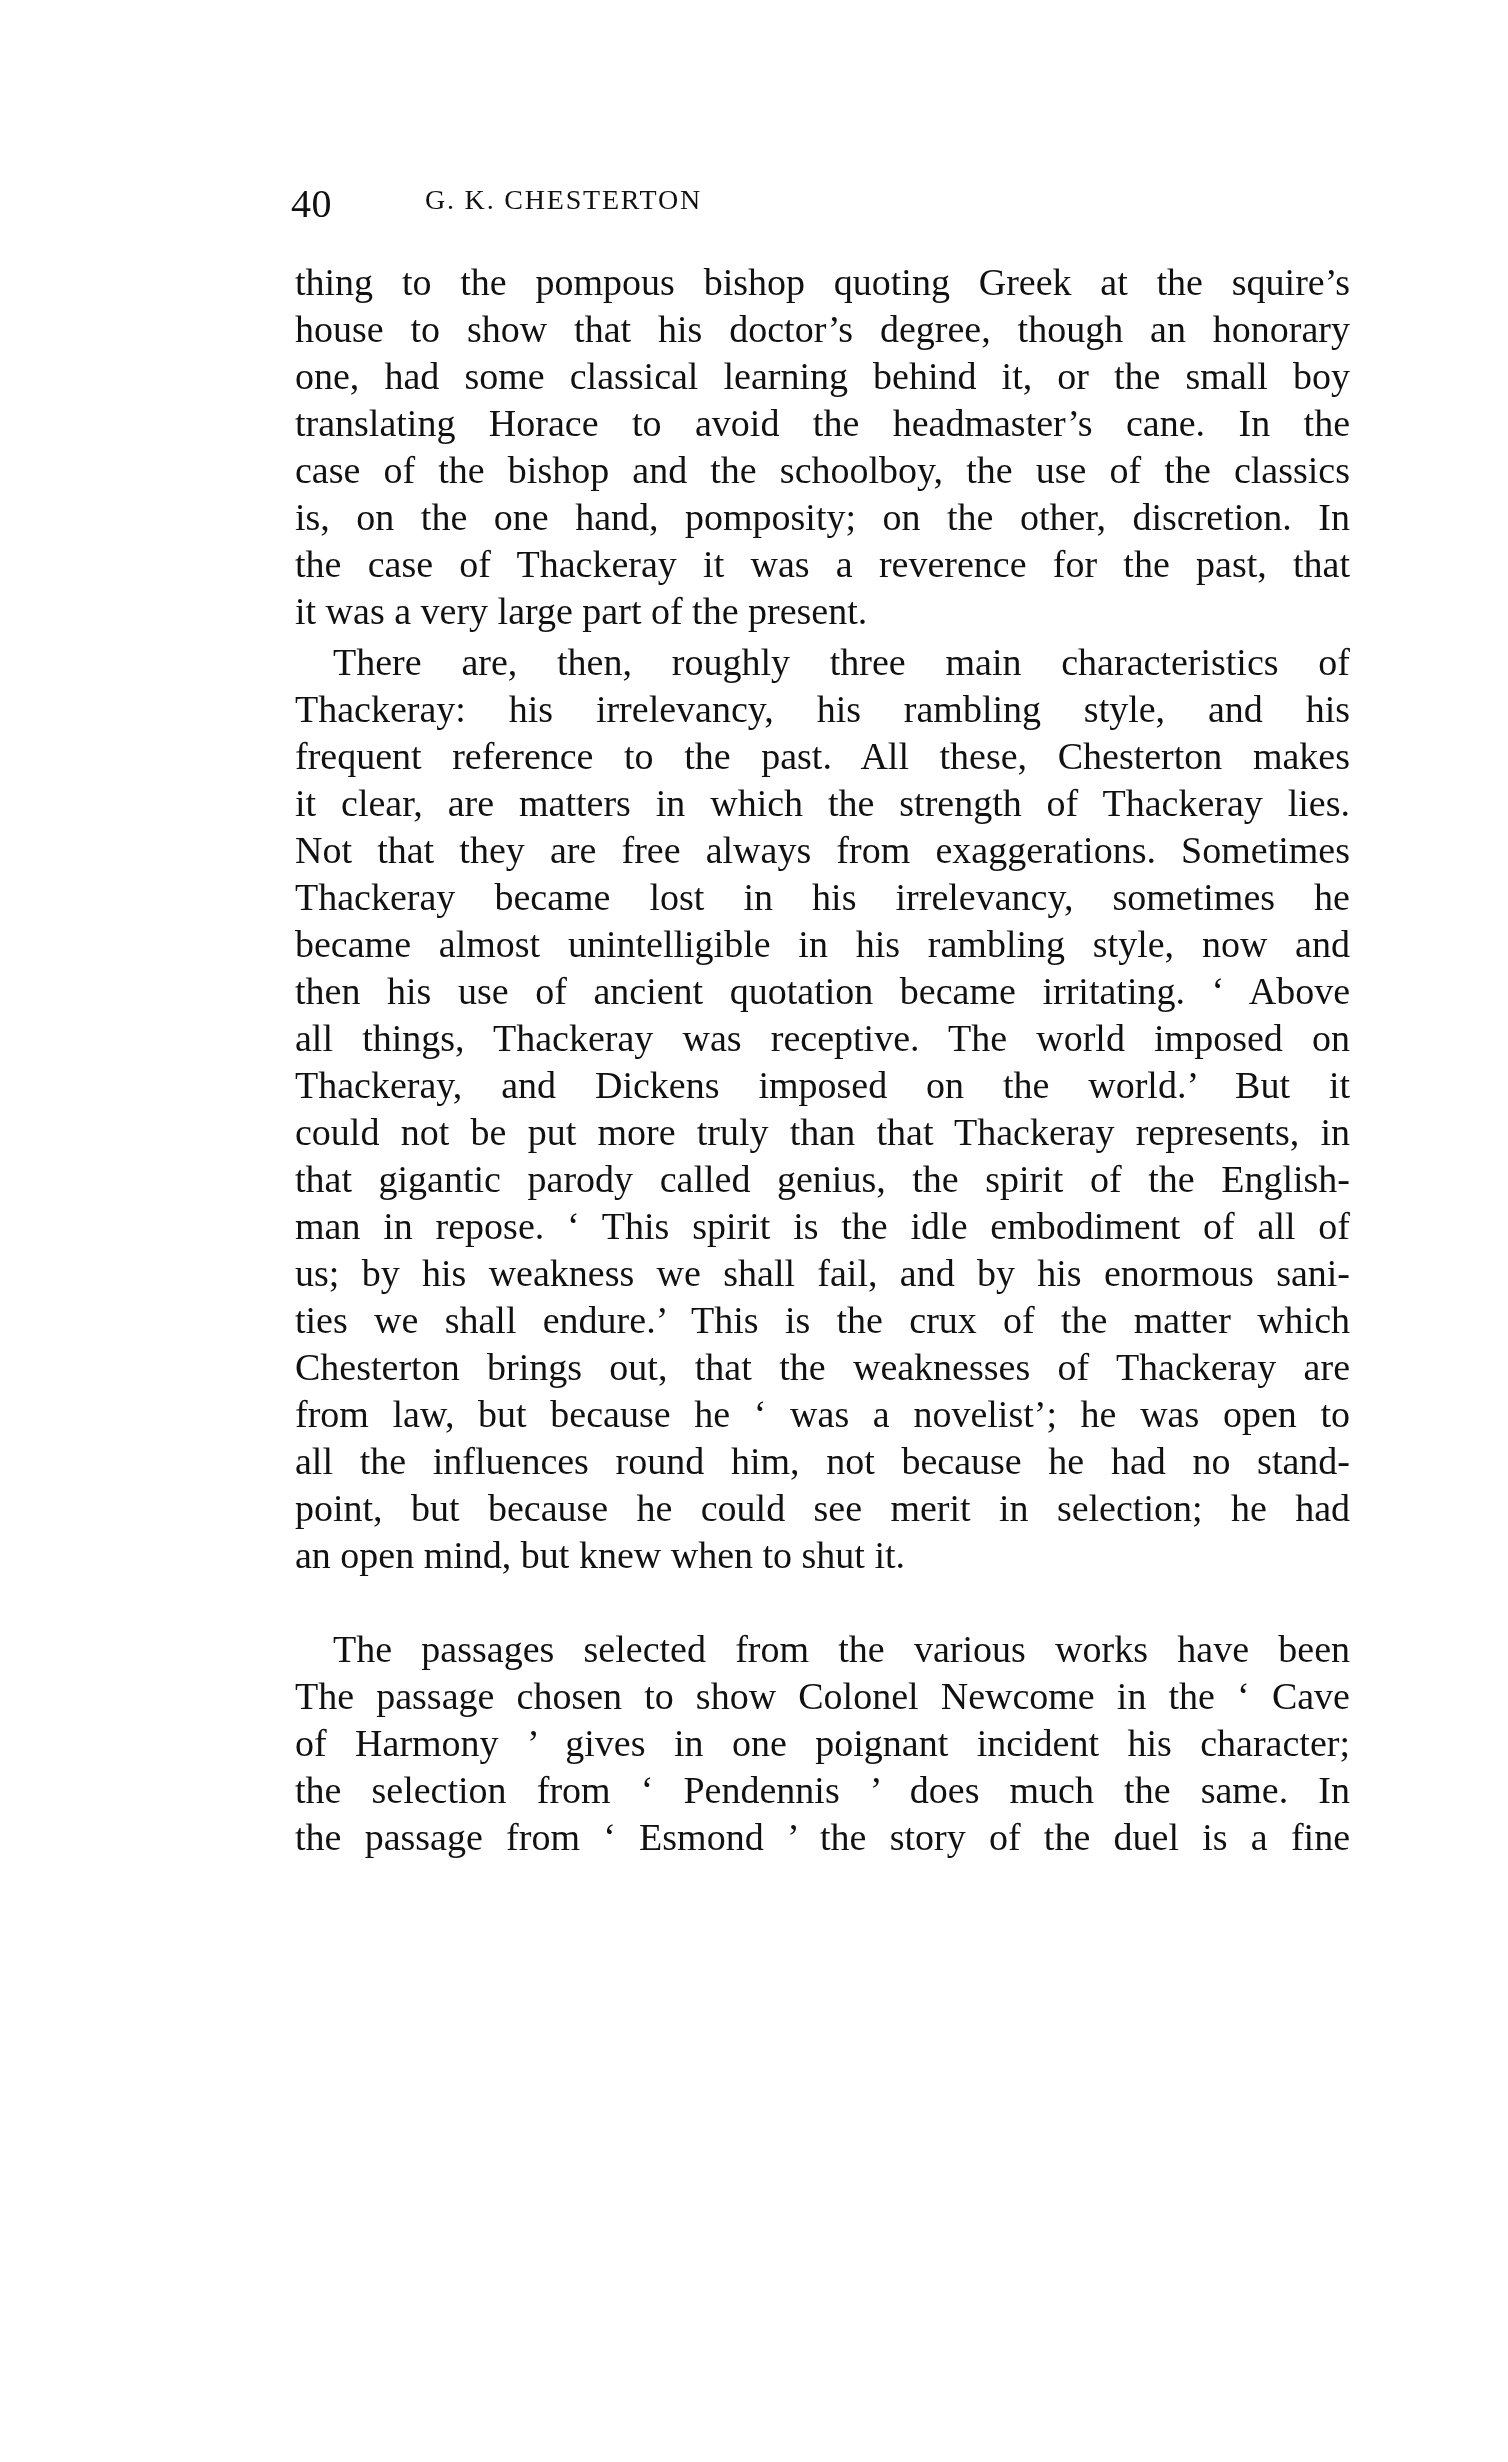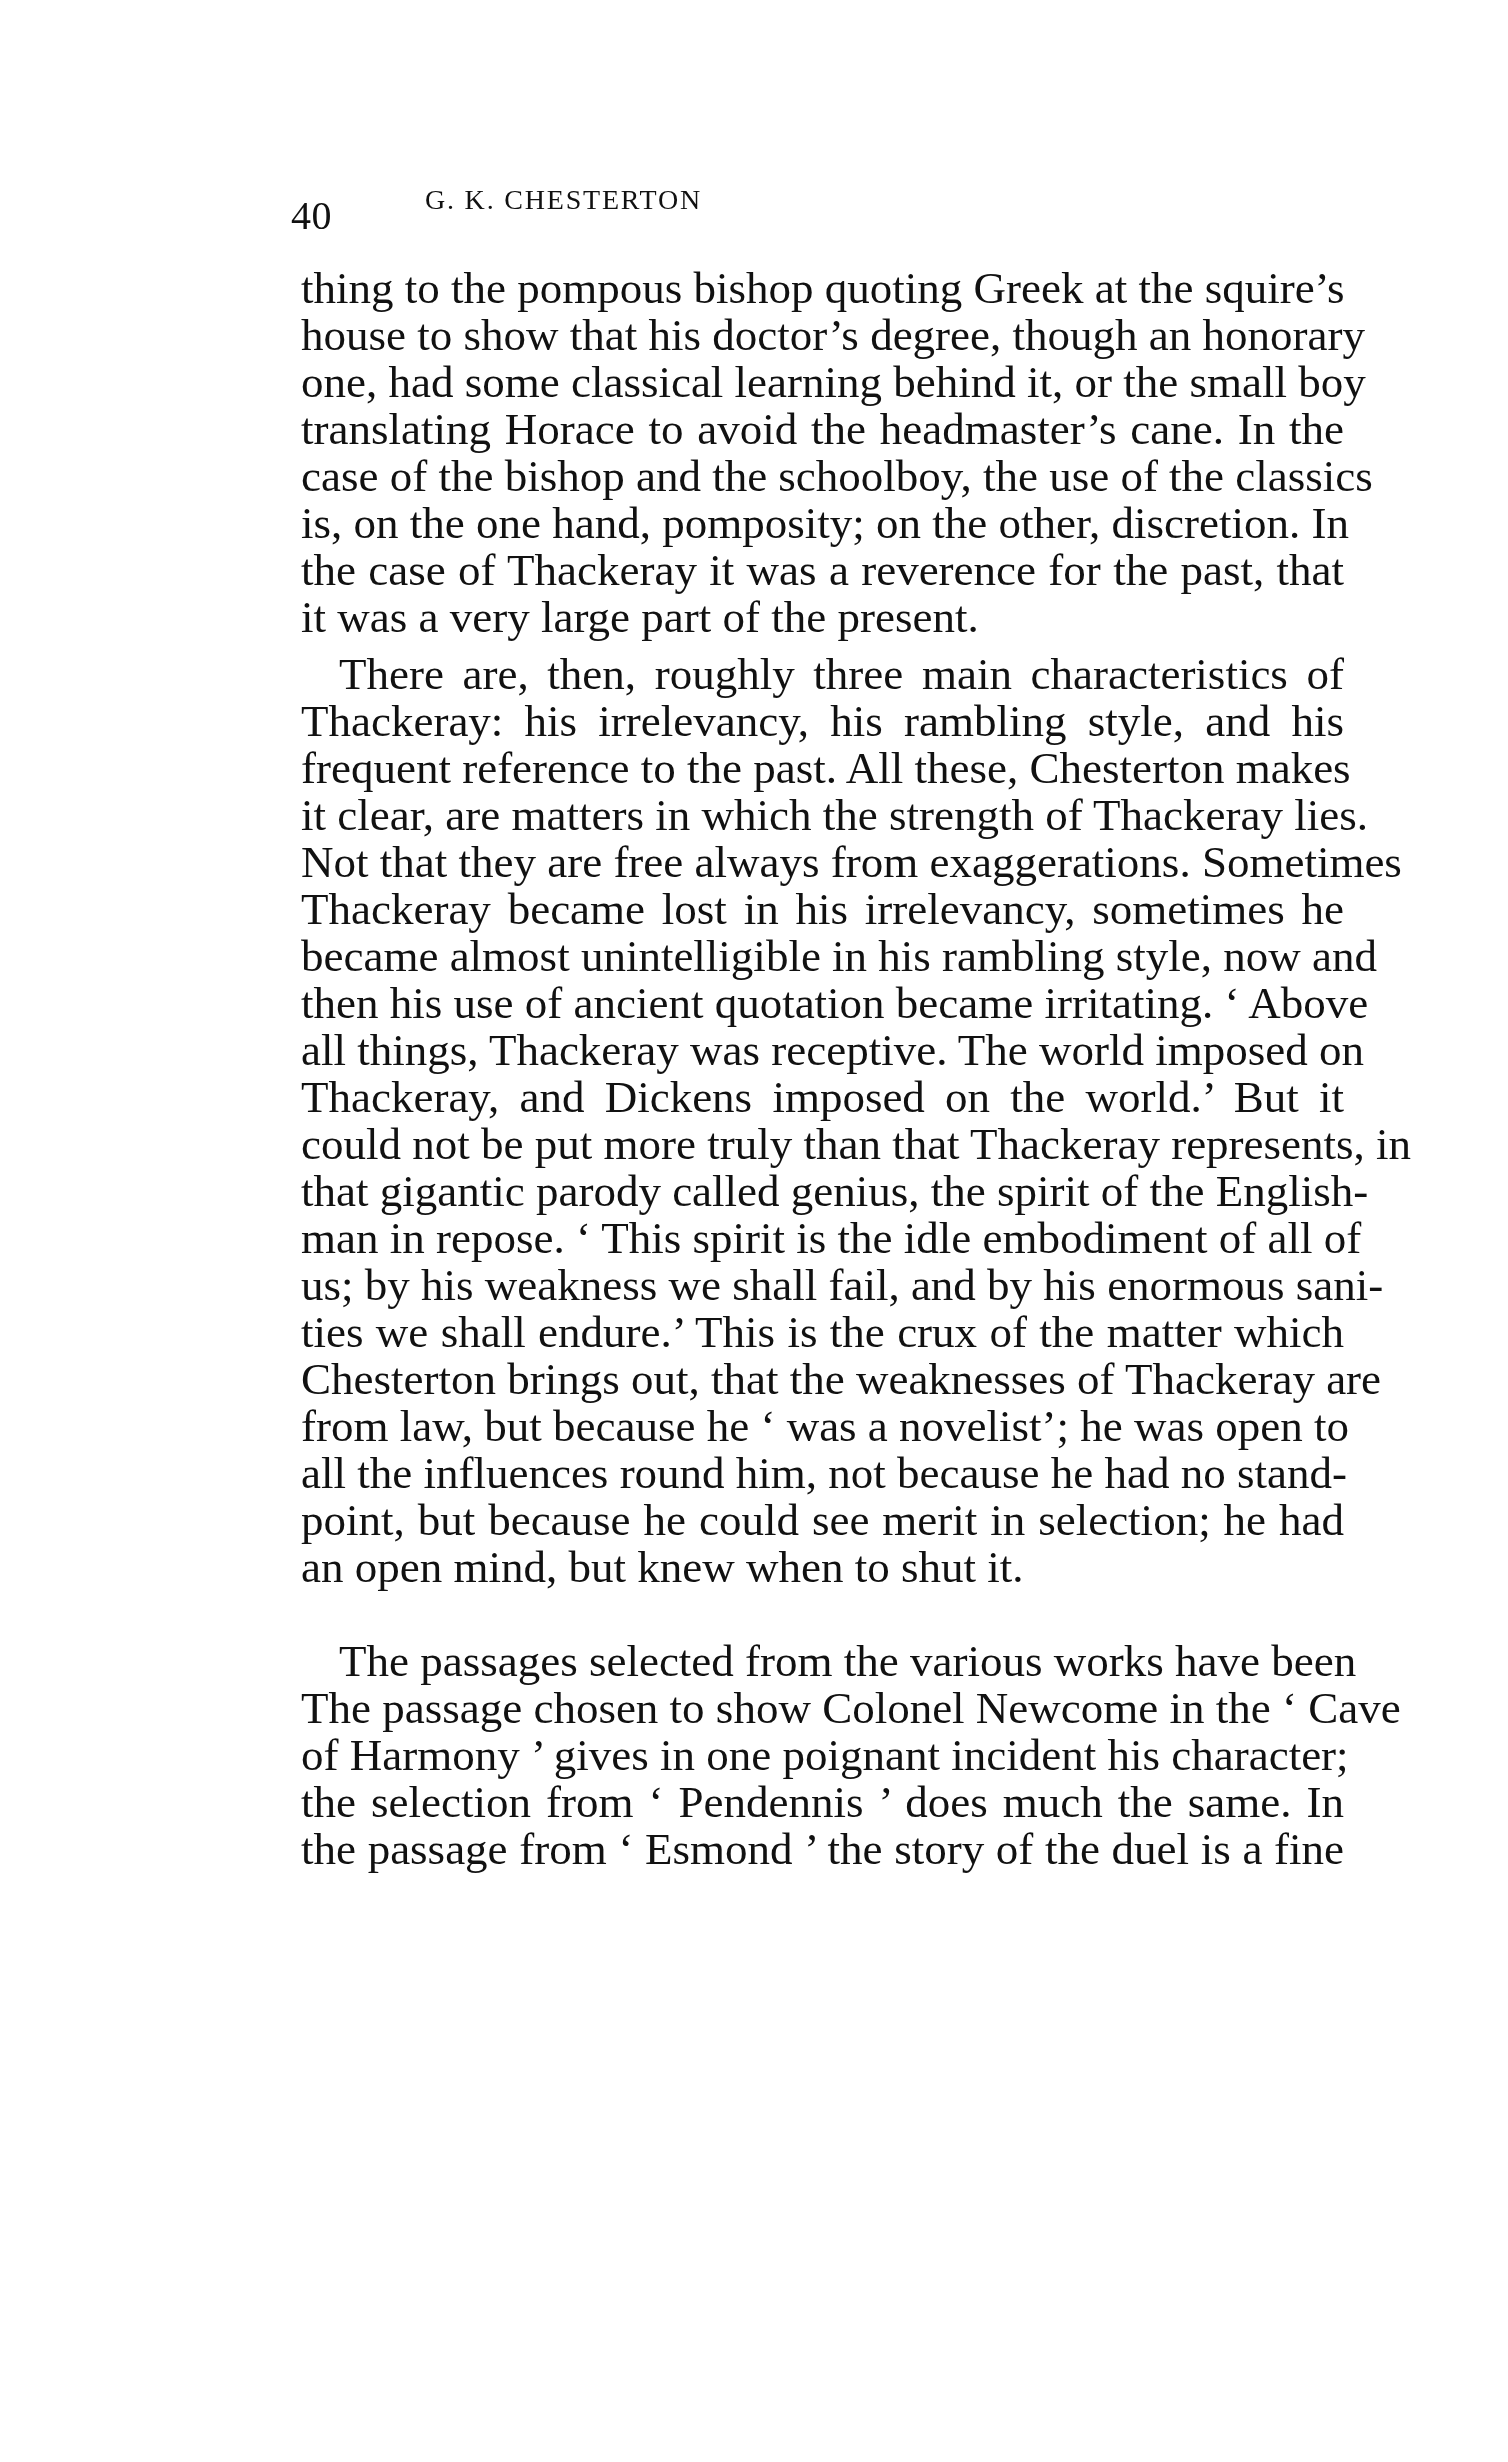--- a/index.html
+++ b/index.html
@@ -26,42 +26,42 @@
     .running-head {
       position: absolute;
       left: 291px;
       top: 172px;
       width: 1063px;
       height: 55px;
     }
     .page-number {
       position: absolute;
       left: 0;
-      top: 16px;
+      top: 4px;
       font-size: 40px;
       line-height: 55px;
       letter-spacing: 0.6px;
     }
     .running-title {
       position: absolute;
       left: 134px;
       top: 0;
       font-size: 28px;
       line-height: 55px;
       letter-spacing: 1.8px;
     }
     .body-text {
       position: absolute;
       left: 291px;
       top: 255px;
       width: 1063px;
     }
     .paragraph {
-      margin: 10px;
-      font-size: 45px;
+      margin: 4px;
+      font-size: 38px;
       line-height: 47px;
       text-align: justify;
     }
     .paragraph .line {
       display: block;
       text-align: justify;
       text-align-last: justify;
       white-space: nowrap;
       height: 47px;
       overflow: visible;

